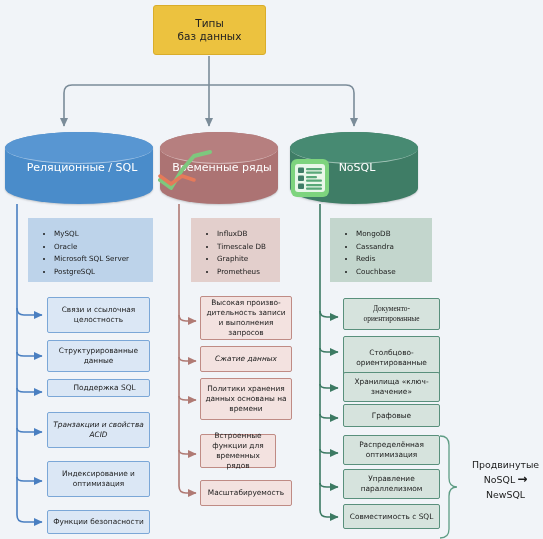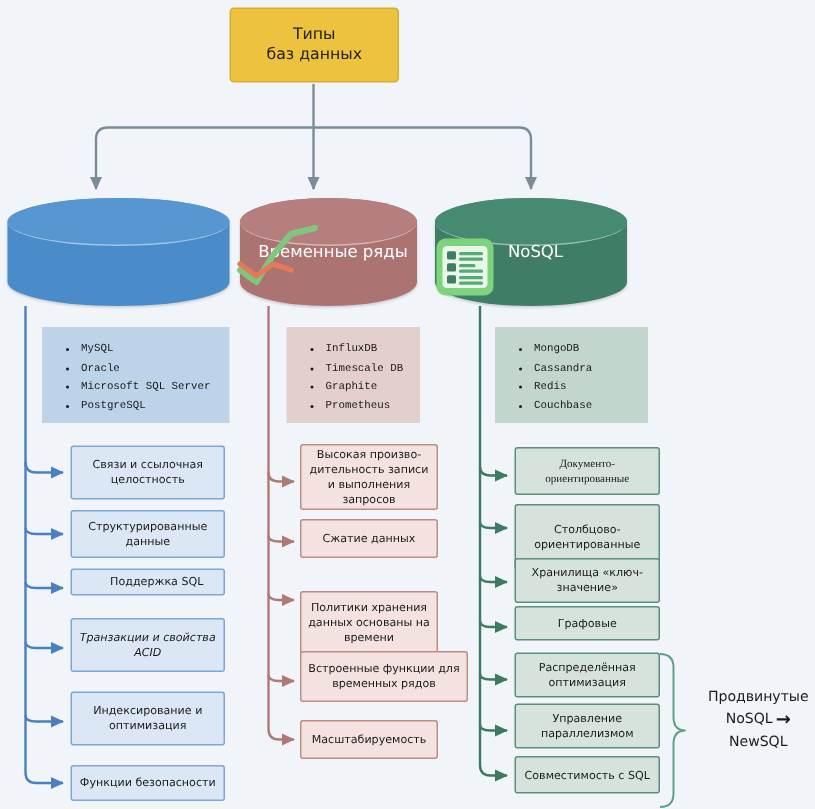--- a/index.html
+++ b/index.html
@@ -70,21 +70,21 @@
   #icon-nosql-doc  { left: 290px; top: 158px; width: 40px; height: 40px; z-index: 6; }
 
   
   .list-box {
     font-size: 7.2px;
     line-height: 11px;
     padding: 10px 6px 8px 14px;
     z-index: 3;
   }
   .list-box ul { margin: 0; padding: 0 0 0 12px; list-style: disc; }
-  .list-box li { margin: 0 0 1.5px 0; font-family: Liberation Mono, monospace; }
+  .list-box li { margin: 0 0 1.5px 0; }
   #list-sql   { left: 28px;  top: 218px; width: 125px; height: 64px; background: #bdd3ea; }
   #list-ts    { left: 191px; top: 218px; width: 89px;  height: 64px; background: #e3cfcc; }
   #list-nosql { left: 330px; top: 218px; width: 102px; height: 64px; background: #c3d6cd; }
 
   
   .feat {
     display: flex; align-items: center; justify-content: center;
     text-align: center;
     border-radius: 2px;
     font-size: 7.4px;
@@ -170,20 +170,21 @@
 
 <div class="abs" id="root-node">
   <div>
     <div>Типы</div>
     <div>баз данных</div>
   </div>
 </div>
 
 <div class="abs cyl" id="cyl-sql">
   <div class="cyl-top"></div>
+  <span class="cyl-label">Реляционные / SQL</span>
 </div>
 
 <div class="abs cyl" id="cyl-ts">
   <div class="cyl-top"></div>
   <span class="cyl-label">Временные ряды</span>
 </div>
 
 <div class="abs cyl" id="cyl-nosql">
   <div class="cyl-top"></div>
   <span class="cyl-label">NoSQL</span>
@@ -240,23 +241,23 @@
 </div>
 
 <div class="abs feat blue" style="left:47px;  top:297px; width:103px; height:36px;">Связи и ссылочная целостность</div>
 <div class="abs feat blue" style="left:47px;  top:340px; width:103px; height:32px;">Структурированные данные</div>
 <div class="abs feat blue" style="left:47px;  top:379px; width:103px; height:18px;padding-left:16px;">Поддержка SQL</div>
 <div class="abs feat blue" style="left:47px;  top:412px; width:103px; height:36px;font-style:italic;">Транзакции и свойства ACID</div>
 <div class="abs feat blue" style="left:47px;  top:461px; width:103px; height:36px;">Индексирование и оптимизация</div>
 <div class="abs feat blue" style="left:47px;  top:510px; width:103px; height:24px;">Функции безопасности</div>
 
 <div class="abs feat red" style="left:200px; top:296px; width:92px; height:44px;">Высокая произво-дительность записи и выполнения запросов</div>
-<div class="abs feat red" style="left:200px; top:346px; width:92px; height:26px;">Сжатие данных</div>
-<div class="abs feat red" style="left:200px; top:394px; width:92px; height:42px;">Политики хранения данных основаны на времени</div>
-<div class="abs feat red" style="left:200px; top:434px; width:112px; height:34px;">Встроенные функции для временных рядов</div>
+<div class="abs feat red" style="left:200px; top:346px; width:92px; height:26px;font-style:italic;">Сжатие данных</div>
+<div class="abs feat red" style="left:200px; top:378px; width:92px; height:42px;">Политики хранения данных основаны на времени</div>
+<div class="abs feat red" style="left:200px; top:434px; width:76px; height:34px;">Встроенные функции для временных рядов</div>
 <div class="abs feat red" style="left:200px; top:480px; width:92px; height:26px;">Масштабируемость</div>
 
 <div class="abs feat green" style="left:343px; top:298px; width:97px; height:32px;font-family:Liberation Serif, serif;">Документо-ориентированные</div>
 <div class="abs feat green" style="left:343px; top:336px; width:97px; height:44px;">Столбцово-ориентированные</div>
 <div class="abs feat green" style="left:343px; top:372px; width:97px; height:30px;">Хранилища «ключ-значение»</div>
 <div class="abs feat green" style="left:343px; top:404px; width:97px; height:23px;">Графовые</div>
 <div class="abs feat green" style="left:343px; top:435px; width:97px; height:30px;">Распределённая оптимизация</div>
 <div class="abs feat green" style="left:343px; top:469px; width:97px; height:30px;">Управление параллелизмом</div>
 <div class="abs feat green" style="left:343px; top:504px; width:97px; height:25px;">Совместимость с SQL</div>
 

